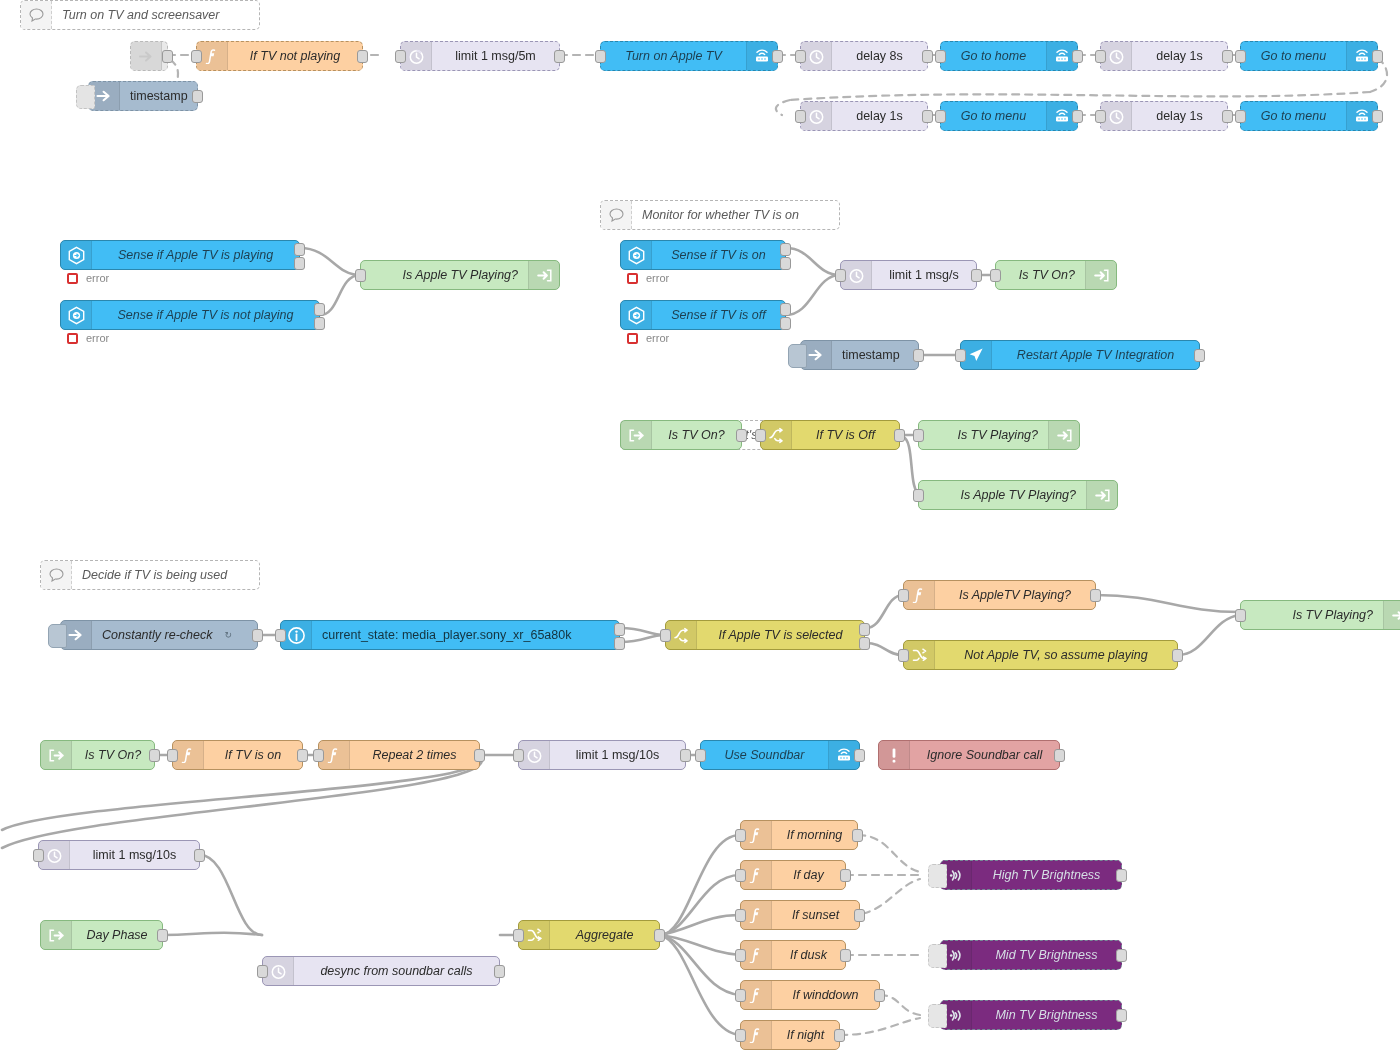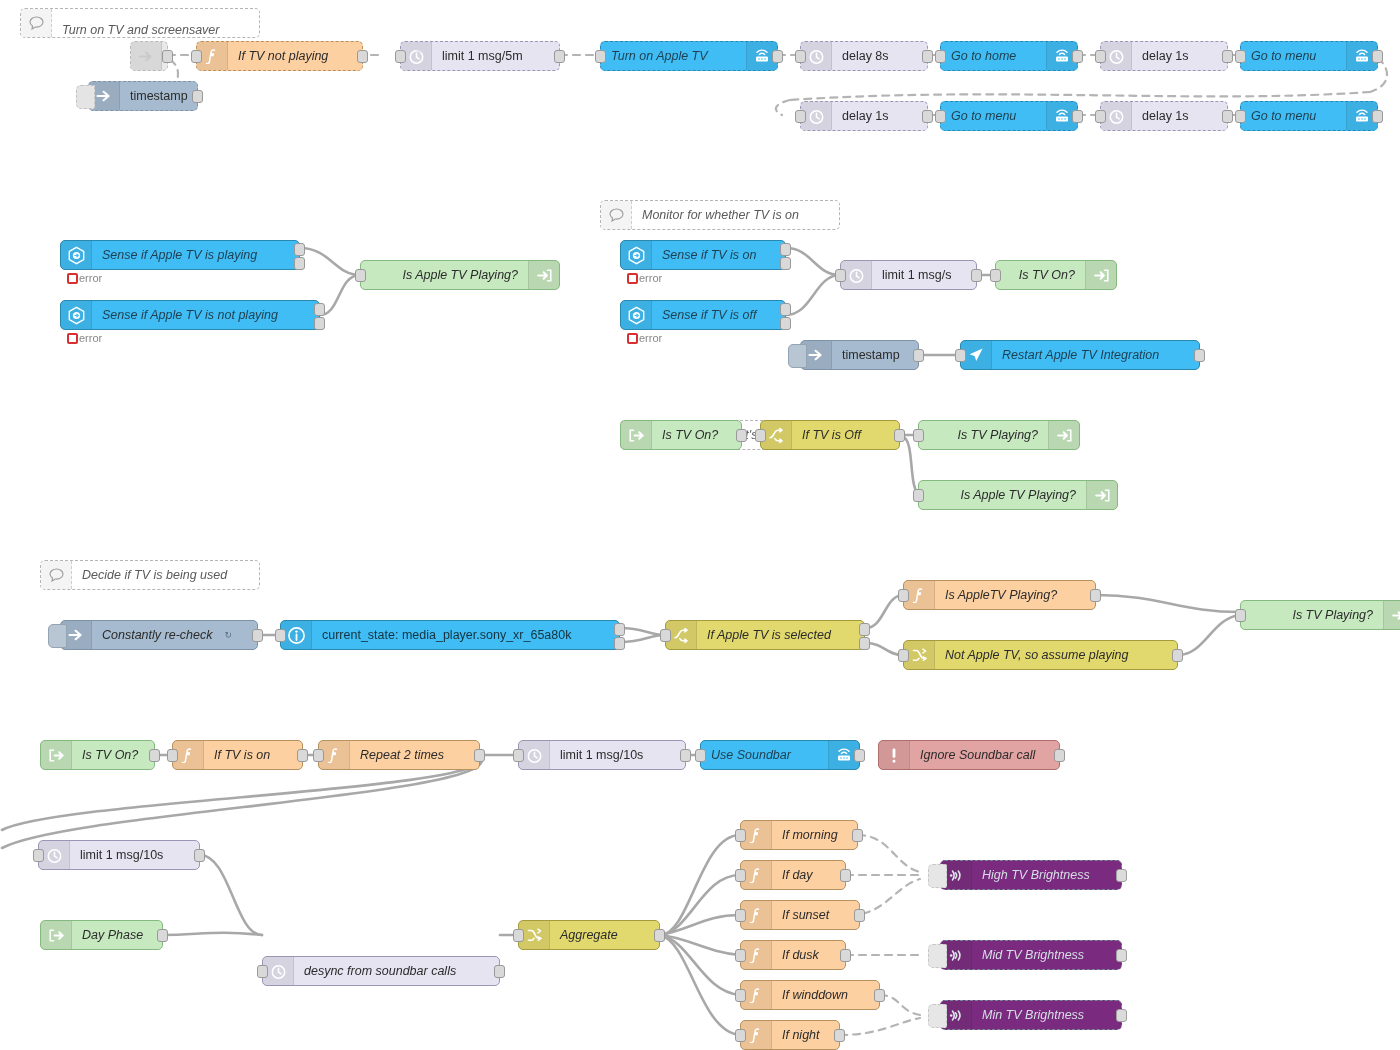--- a/index.html
+++ b/index.html
@@ -41,21 +41,21 @@
     border-radius:0 4px 4px 0;
     margin-left:auto;
   }
   .node .lbl{
     padding:0 10px;
     white-space:nowrap;
     font-style:italic;
     overflow:hidden;
   }
   .node .lbl.plain{font-style:normal;}
-  .node .lbl.center{flex:1;}
+  .node .lbl.center{flex:1;text-align:center;}
   .node .lbl.rightal{flex:1;text-align:right;}
 
   
   .port{
     position:absolute;
     width:11px;height:13px;
     background:#d9d9d9;
     border:1px solid #999;
     border-radius:3px;
     box-sizing:border-box;
@@ -89,21 +89,21 @@
   }
   .comment .ico{
     width:30px;flex:0 0 30px;height:100%;
     display:flex;align-items:center;justify-content:center;
     background:#f4f4f4;border-right:1px dashed #cfcfcf;border-radius:4px 0 0 4px;
   }
   .comment .lbl{padding:0 10px;white-space:nowrap;}
 
   
   .status{
-    position:absolute;display:flex;align-items:center;gap:1px;
+    position:absolute;display:flex;align-items:center;gap:8px;
     font-size:11px;color:#888;font-style:normal;
   }
   .status .sq{
     width:11px;height:11px;border:2.5px solid #d83030;border-radius:2px;
     box-sizing:border-box;display:block;
   }
 
   
   .knob{
     position:absolute;left:-13px;top:3px;
@@ -185,21 +185,21 @@
 
       <path d="M858,835 C890,835 895,866 920,872"></path>
       <path d="M846,875 L920,875"></path>
       <path d="M850,915 C885,915 895,886 920,879"></path>
       <path d="M846,955 L920,955"></path>
       <path d="M880,995 C900,995 900,1012 920,1015"></path>
       <path d="M840,1035 C880,1035 898,1022 920,1018"></path>
     </g>
   </svg>
 
-  <div class="comment" style="left:20px;top:8px;width:240px;align-items:flex-end;">
+  <div class="comment" style="left:20px;top:0px;width:240px;">
     <span class="ico">
       <svg width="15" height="14" viewBox="0 0 15 14">
           <path d="M7.5 1C3.9 1 1 3.2 1 6c0 1.6 1 3 2.5 4L3 13l3.3-2c.4 0 .8.1 1.2.1 3.6 0 6.5-2.2 6.5-5S11.1 1 7.5 1z" fill="none" stroke="#9a9a9a" stroke-width="1.1"></path>
         </svg>
     </span>
     <span class="lbl">Turn on TV and screensaver</span>
   </div>
 
   <div class="node n-ghost dashed" style="left:130px;top:41px;width:38px;">
     <span class="ico">

